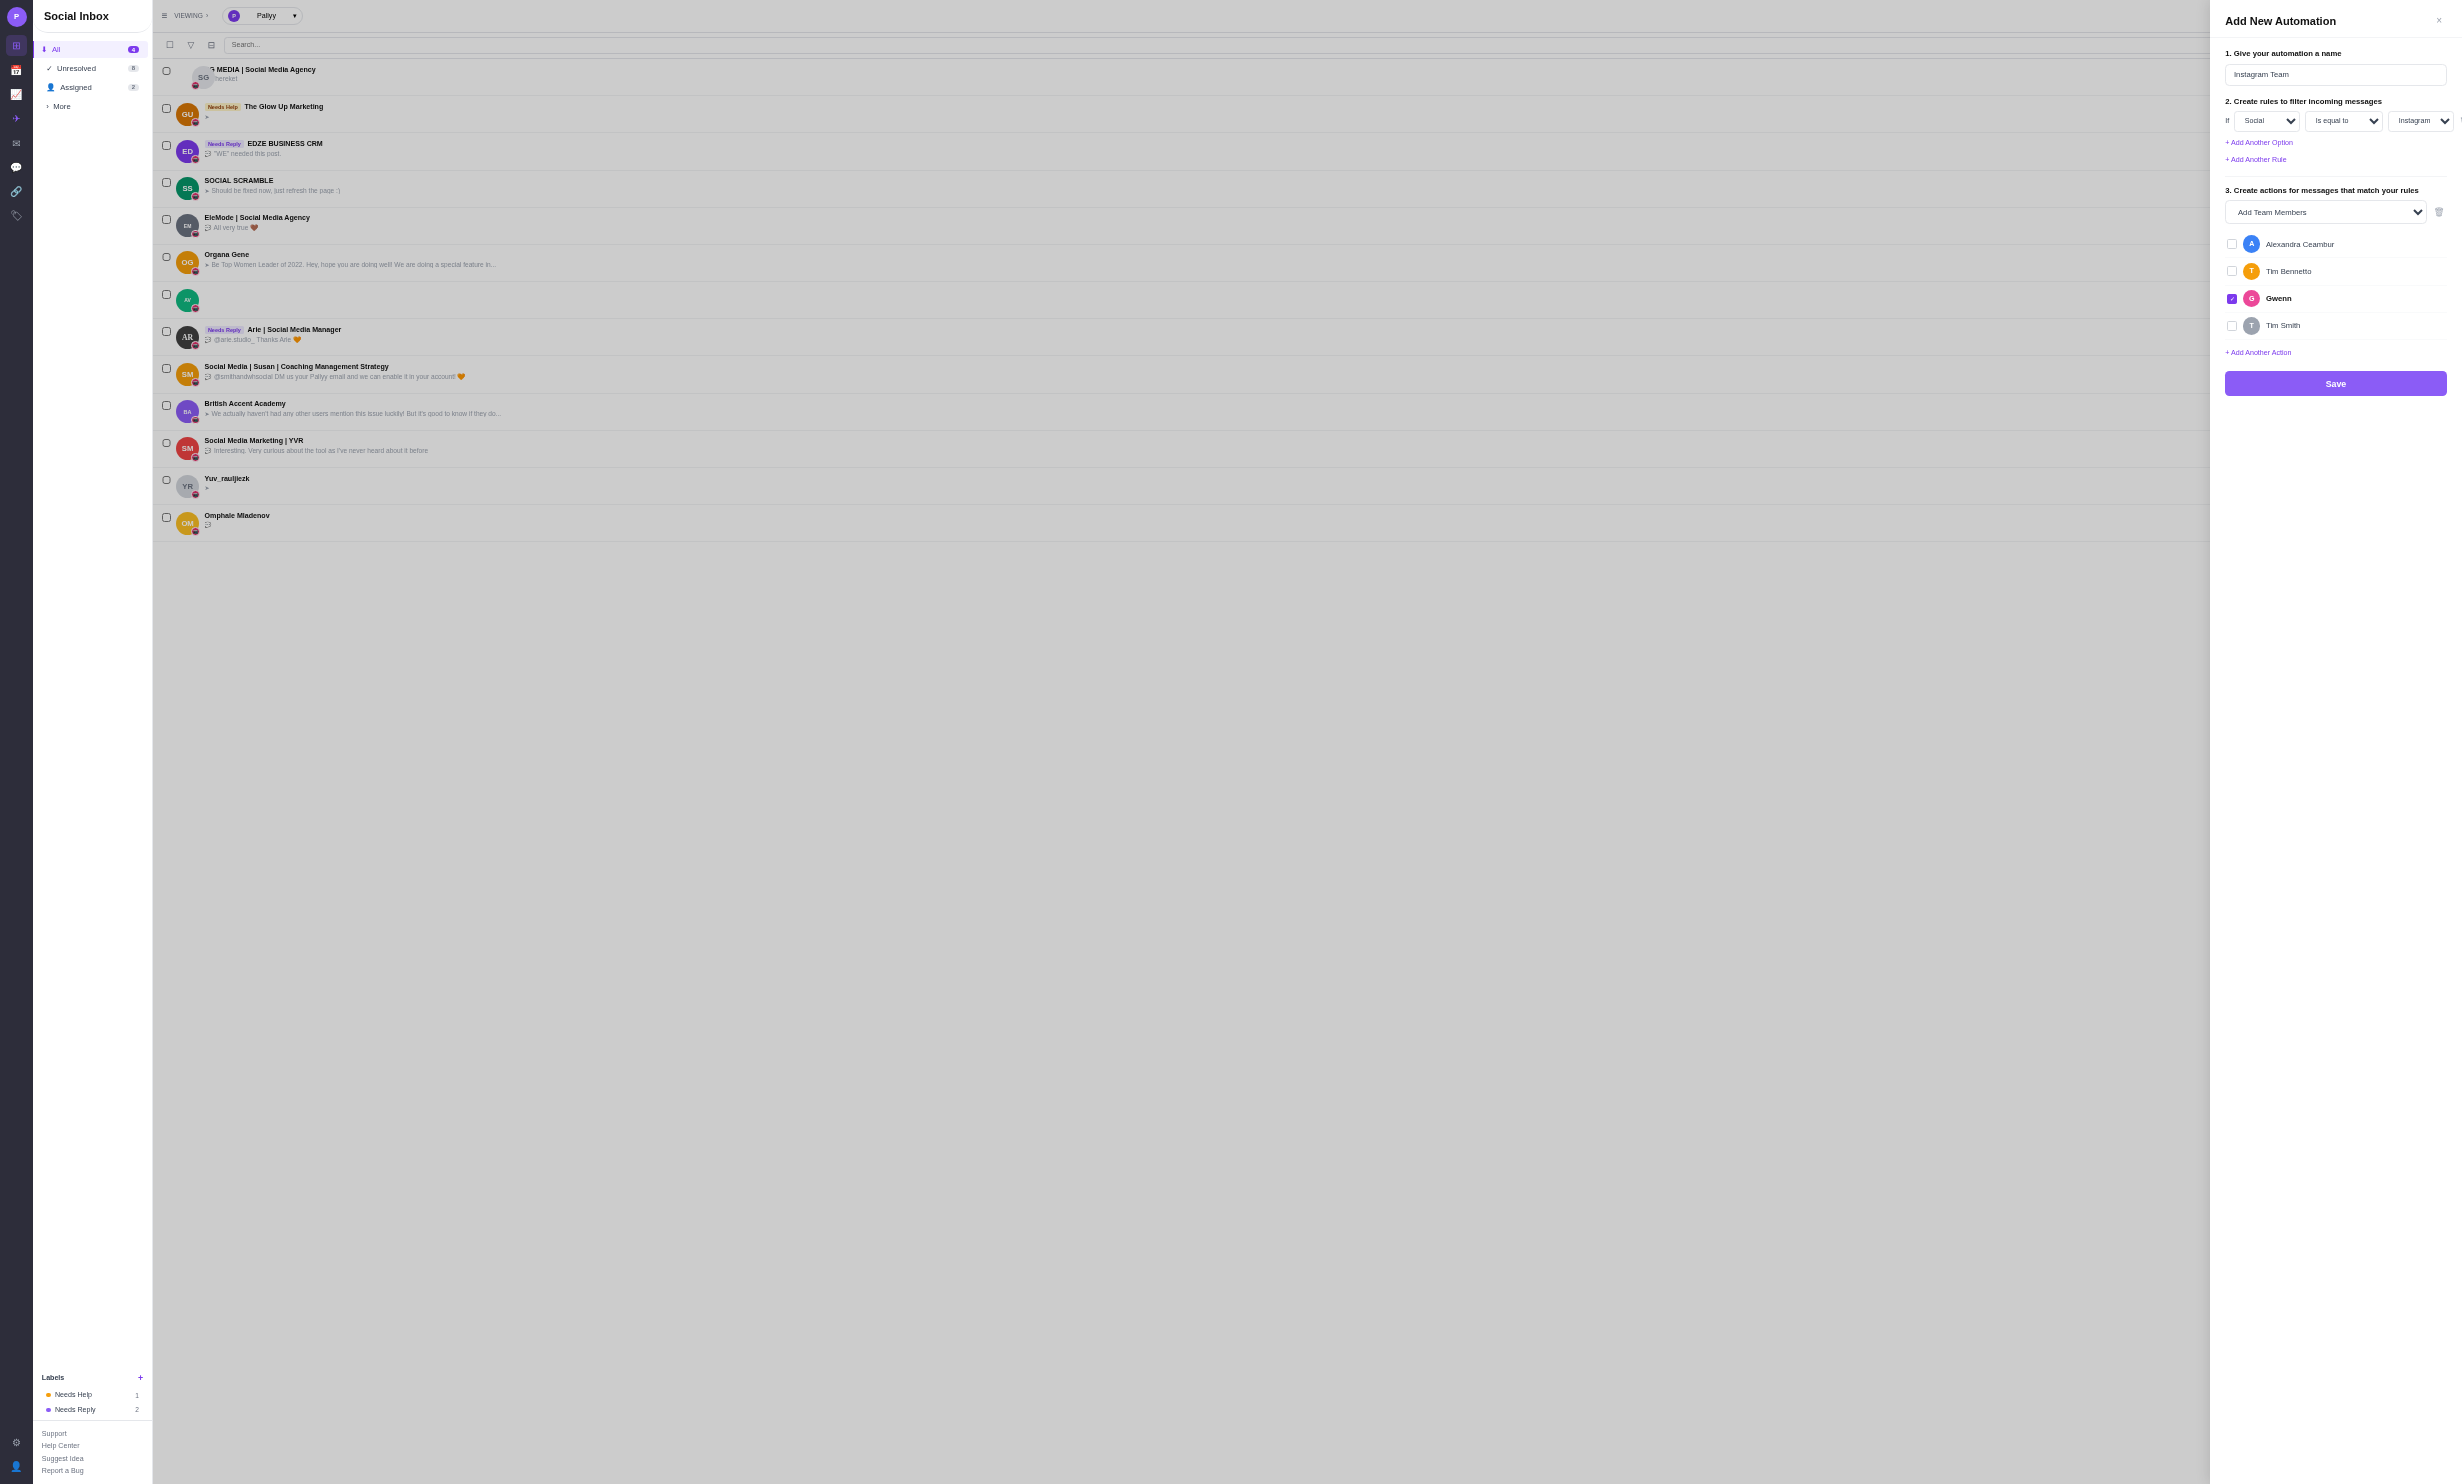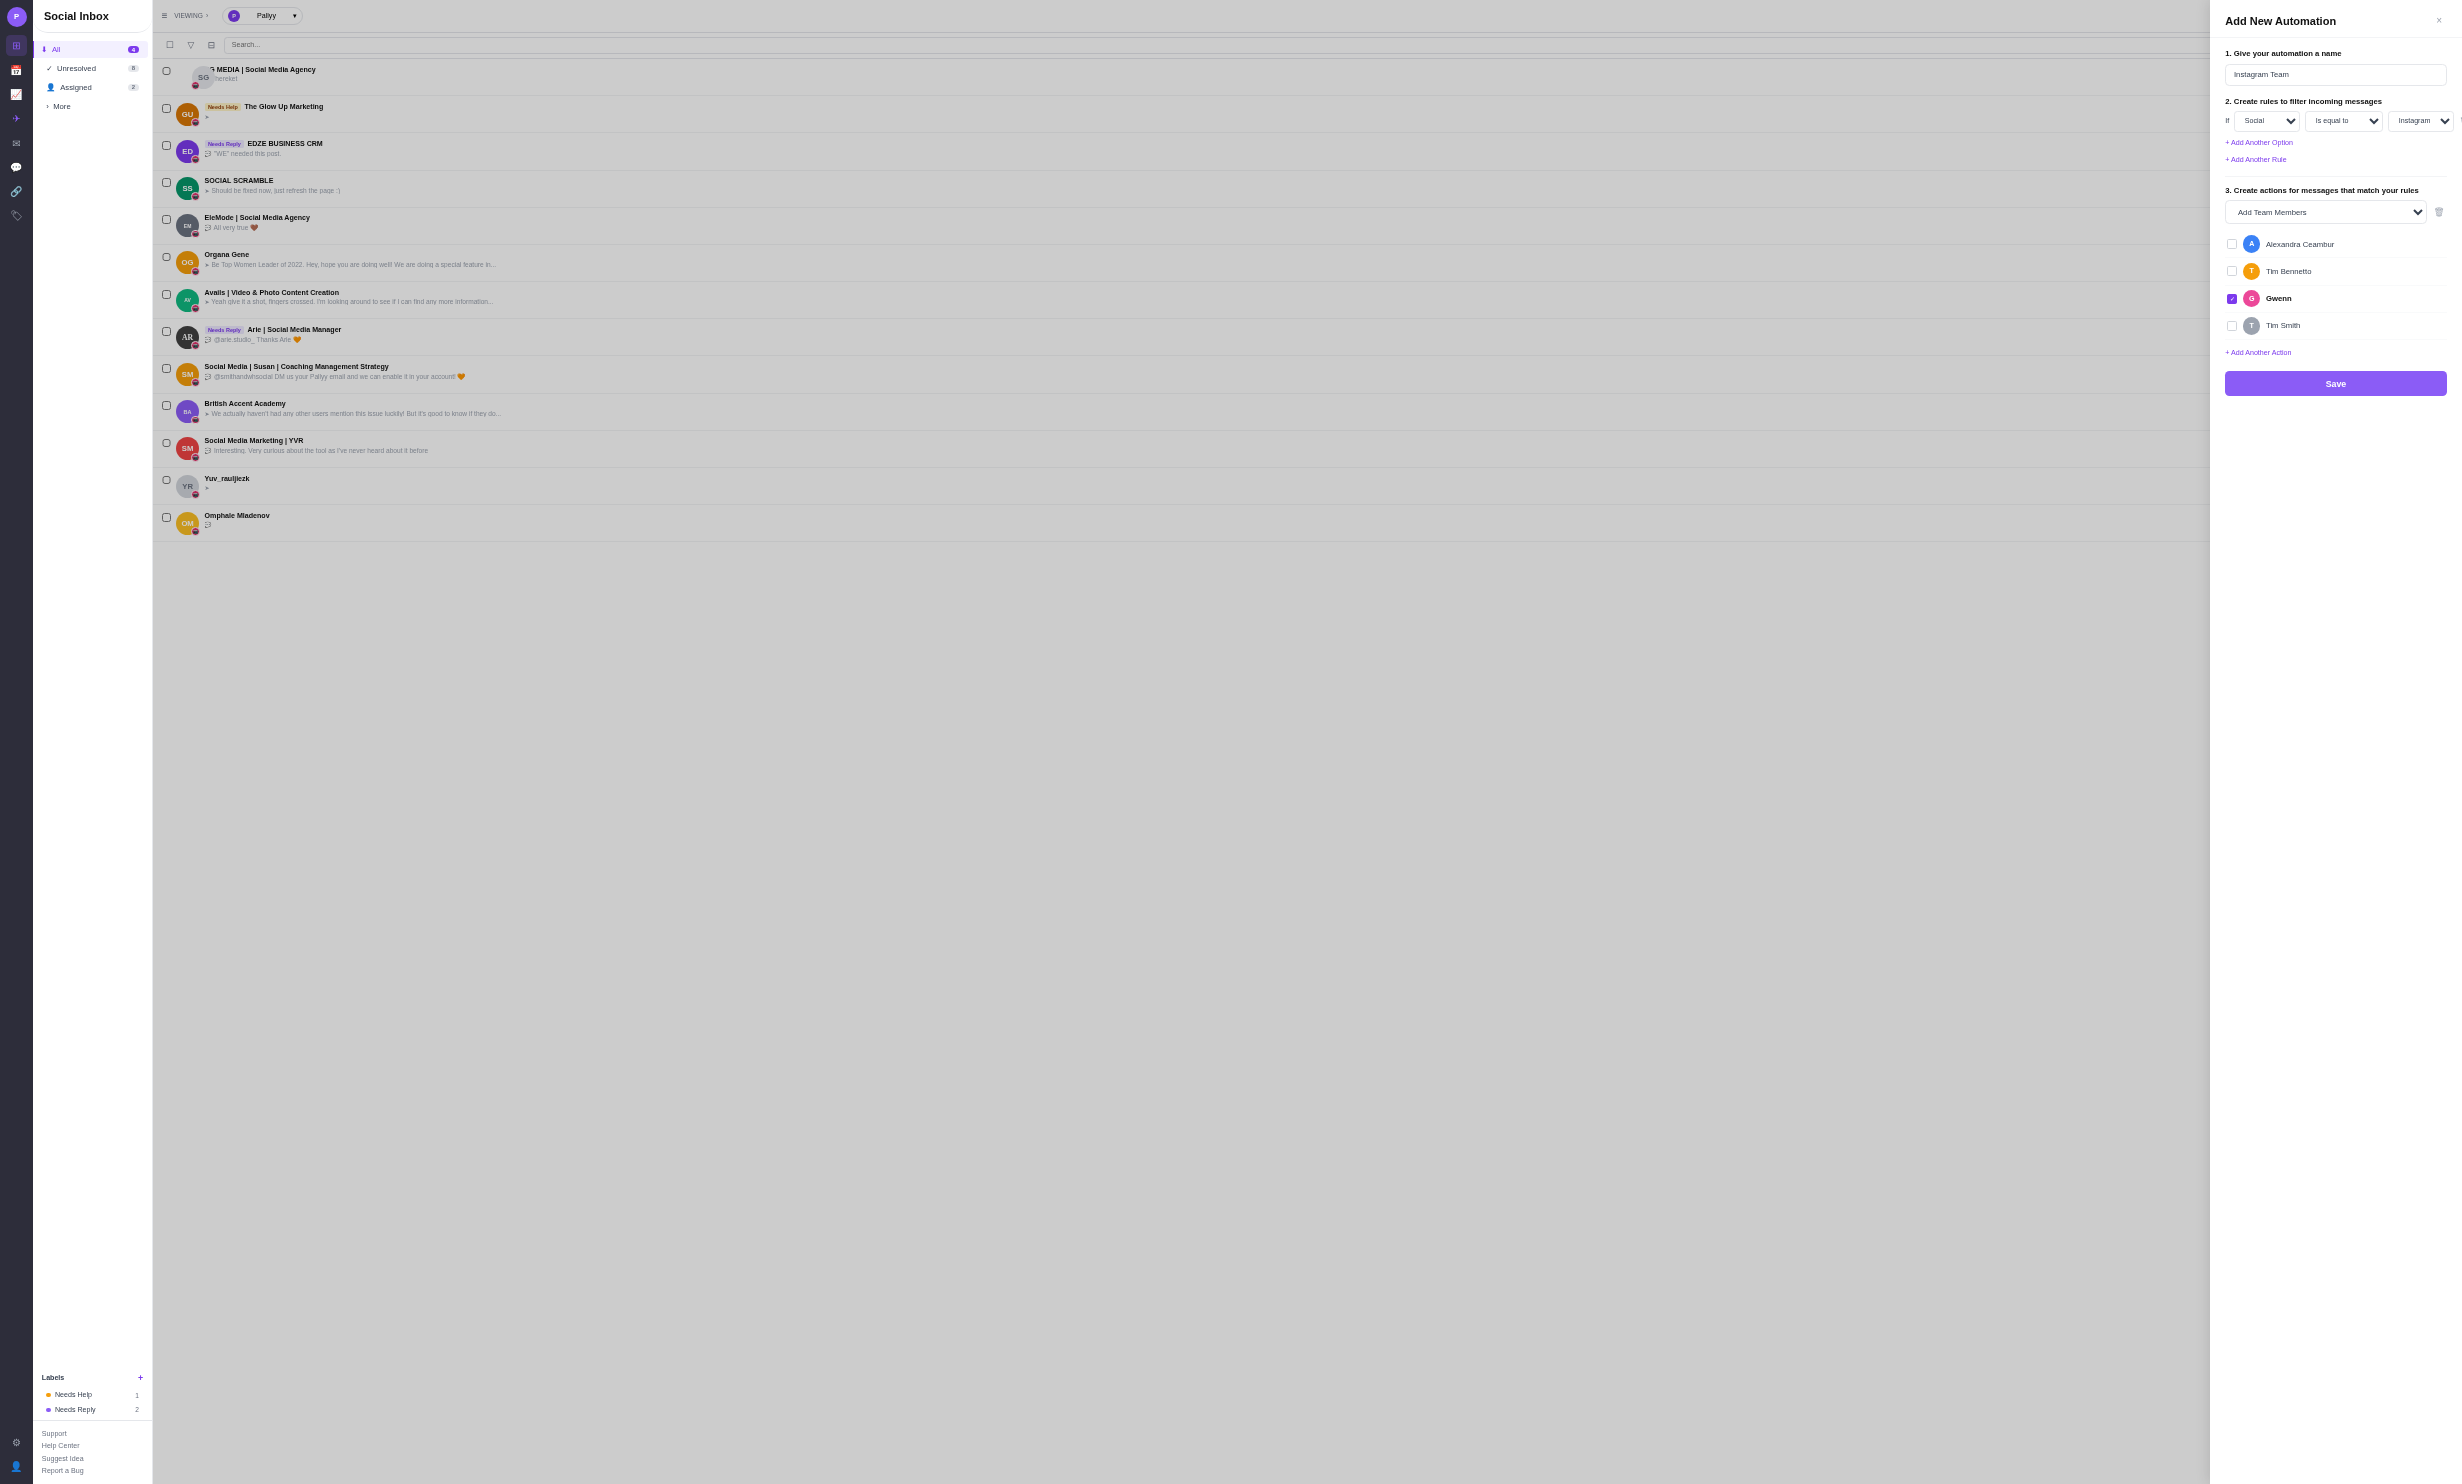--- a/index.html
+++ b/index.html
@@ -640,28 +640,20 @@
           <span class="message-icon">➤</span> Be Top Women Leader of 2022. Hey, hope you are doing well! We are doing a special feature in...
         </div>
       </div>
     </div>
 
     <div class="message-item">
       <div class="checkbox-wrap"><input type="checkbox" style=""></div>
       <div class="avatar-wrap">
         <div class="avatar-img" style="background:#10b981; color:white; font-size:5px;">AV</div>
         <div class="platform-badge">📷</div>
-      </div>
-      <div class="message-content">
-        <div class="message-name-row">
-          <span class="message-name">Avails | Video &amp; Photo Content Creation</span>
-        </div>
-        <div class="message-preview">
-          <span class="message-icon">➤</span> Yeah give it a shot, fingers crossed. I'm looking around to see if I can find any more information...
-        </div>
       </div>
     </div>
 
     <div class="message-item">
       <div class="checkbox-wrap"><input type="checkbox" style=""></div>
       <div class="avatar-wrap">
         <div class="avatar-img" style="background:#404040; color:white;font-family:Liberation Serif, serif;">AR</div>
         <div class="platform-badge">📷</div>
       </div>
       <div class="message-content">

